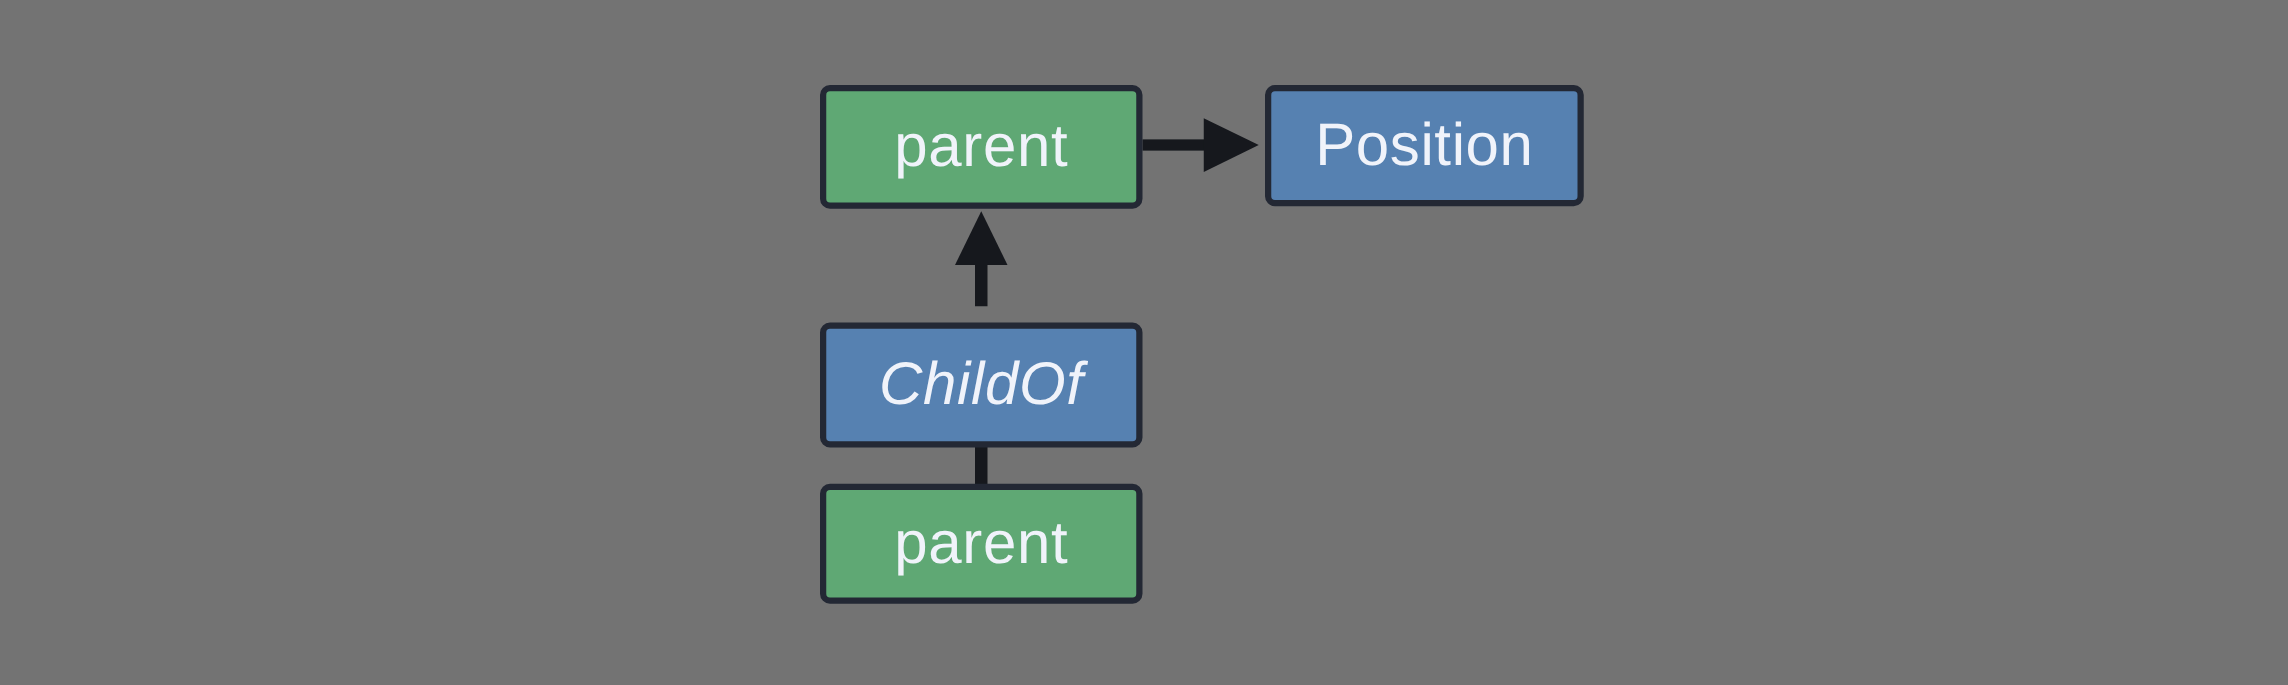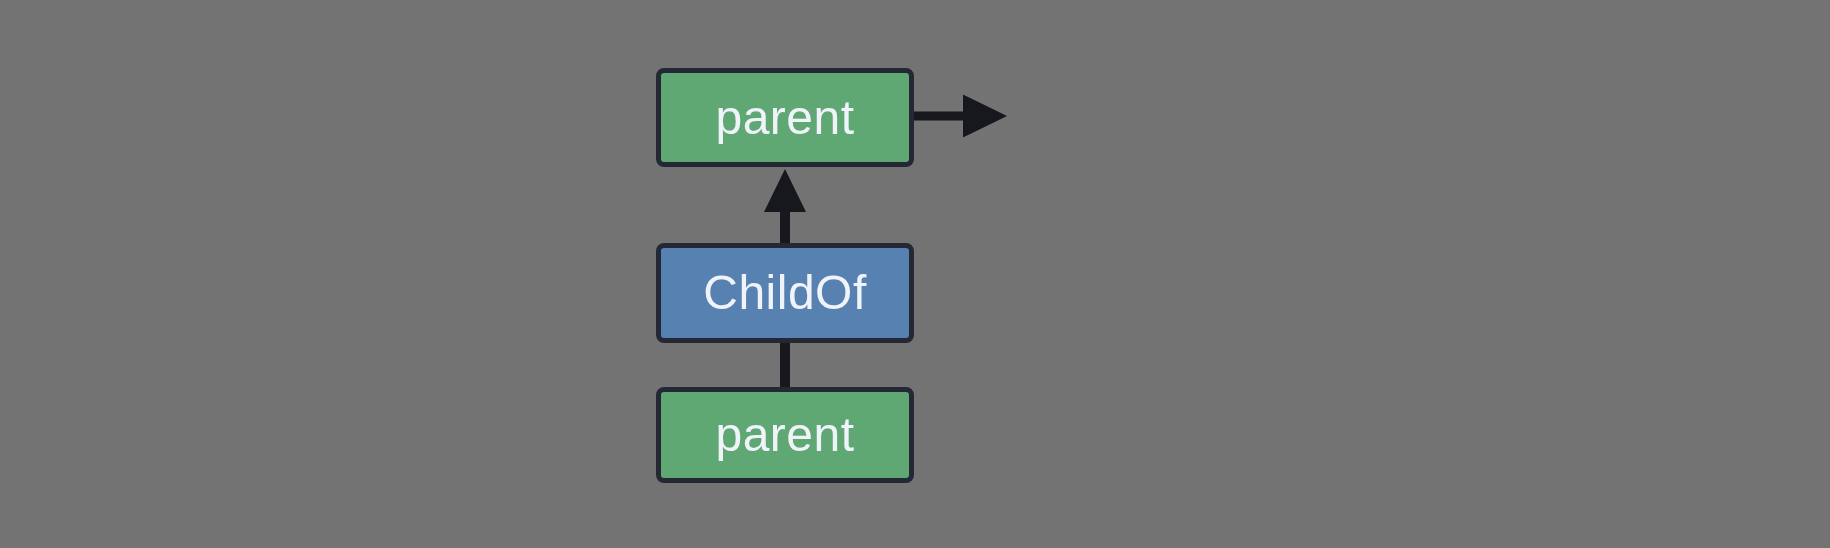--- a/index.html
+++ b/index.html
@@ -37,21 +37,21 @@
   .node--blue  { background: #5681b1; }
   .node-label {
     color: #f0f3fa;
     font-size: 48px;
     line-height: 1;
     letter-spacing: 0.5px;
     user-select: none;
   }
   .node-parent   { left: 656px;  top: 68px;  width: 258px; height: 99px; }
   .node-position { left: 1012px; top: 68px;  width: 255px; height: 97px; }
-  .node-childof  { left: 656px;  top: 243px; width: 258px; height: 100px; }
+  .node-childof  { left: 656px;  top: 258px; width: 258px; height: 100px; font-style: italic; }
   .node-child    { left: 656px;  top: 387px; width: 258px; height: 96px; }
 </style>
 </head>
 <body>
 
 <div class="canvas">
 
   <svg class="edges" viewBox="0 0 1830 548" aria-hidden="true">
 
     <g>
@@ -66,20 +66,23 @@
 
     <g>
       <rect x="780" y="341" width="10" height="48" fill="#16181d"></rect>
     </g>
   </svg>
 
   <div class="node node--green node-parent">
     <span class="node-label">parent</span>
   </div>
 
+  <div class="node node--blue node-position">
+    <span class="node-label">Position</span>
+  </div>
 
   <div class="node node--blue node-childof">
     <span class="node-label">ChildOf</span>
   </div>
 
   <div class="node node--green node-child">
     <span class="node-label">parent</span>
   </div>
 
 </div>

